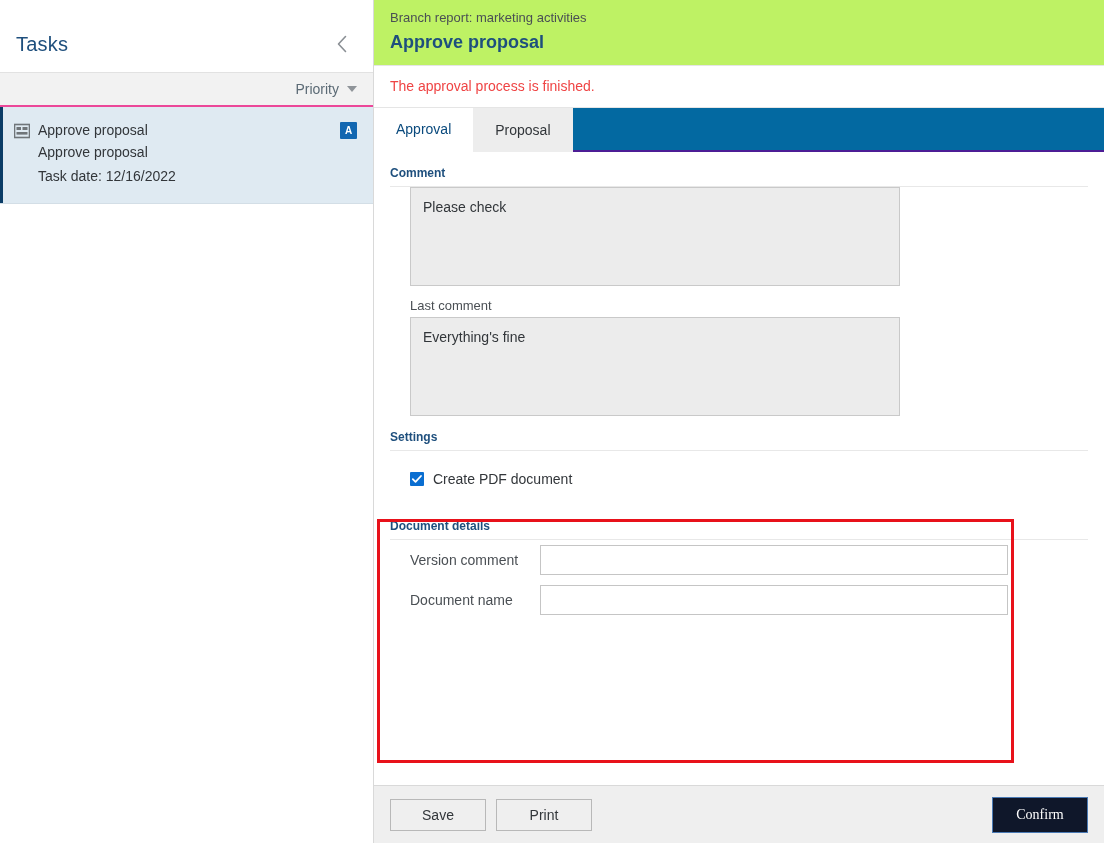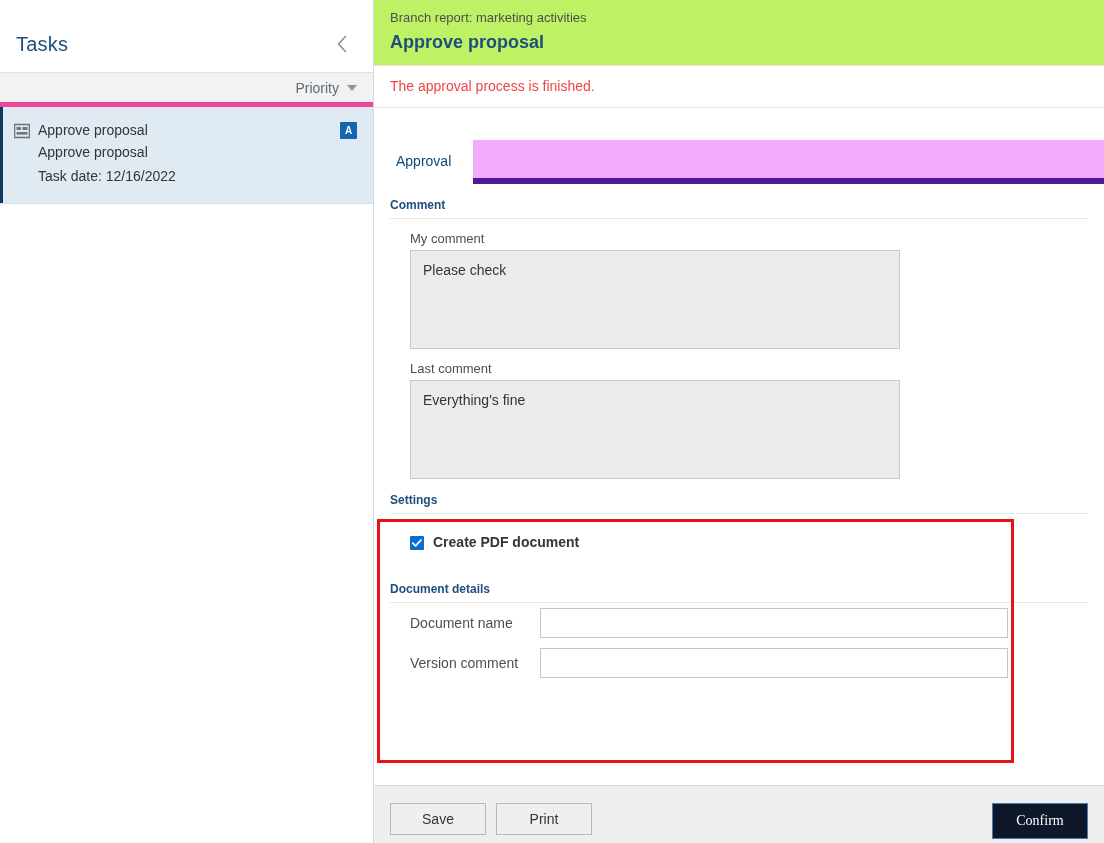--- a/index.html
+++ b/index.html
@@ -50,21 +50,21 @@
     display: flex; align-items: center; justify-content: center;
     cursor: pointer;
   }
   .collapse-btn svg { display: block; }
 
   .sort-bar {
     height: 35px;
     flex: 0 0 35px;
     background: #f2f2f2;
     border-top: 1px solid #e2e2e2;
-    border-bottom: 5px solid #ec4899;
+    border-bottom: 2px solid #ec4899;
     display: flex;
     align-items: center;
     justify-content: flex-end;
     padding-right: 16px;
   }
   .sort-label {
     font-size: 14px;
     color: #5b6a75;
     margin-right: 8px;
   }
@@ -155,23 +155,22 @@
     font-size: 14px;
     color: #ef4444;
     border-bottom: 1px solid #e5e5e5;
     background: #ffffff;
   }
 
   .tabs {
     display: flex;
     height: 44px;
     flex: 0 0 44px;
-    background: #f0abfc;
-    border-bottom: 6px solid #4c1d95;
-    margin-top: 32px;
+    background: #0369a1;
+    border-bottom: 2px solid #4c1d95;
   }
   .tab {
     padding: 0 22px;
     height: 44px;
     display: flex;
     align-items: center;
     font-size: 14px;
     color: #32363a;
     cursor: pointer;
     background: #ededed;
@@ -212,23 +211,22 @@
     padding: 10px 12px;
     font-size: 14px;
     color: #32363a;
     line-height: 18px;
   }
 
   
   .settings-block { position: relative; }
   .checkbox-row {
     display: flex;
-    align-items: flex-end;
+    align-items: center;
     padding: 20px 0 18px 20px;
-    font-weight: bold;
   }
   .cb {
     width: 14px; height: 14px;
     background: #0a6ed1;
     border-radius: 1px;
     position: relative;
     margin-right: 9px;
     cursor: pointer;
     flex: 0 0 14px;
   }
@@ -271,21 +269,21 @@
     z-index: 30;
   }
 
   
   .footer {
     height: 58px;
     flex: 0 0 58px;
     background: #efefef;
     border-top: 1px solid #d9d9d9;
     display: flex;
-    align-items: flex-start;
+    align-items: center;
     padding: 17px 16px;
   }
   .btn {
     height: 32px;
     min-width: 96px;
     padding: 0 14px;
     font-size: 14px;
     font-family: "Liberation Sans", sans-serif;
     background: #efefef;
     border: 1px solid #b8b8b8;
@@ -352,53 +350,53 @@
 
     <div class="main-header">
       <div class="breadcrumb">Branch report: marketing activities</div>
       <div class="page-title">Approve proposal</div>
     </div>
 
     <div class="status-bar">The approval process is finished.</div>
 
     <div class="tabs">
       <div class="tab active">Approval</div>
+      <div class="tab">Proposal</div>
     </div>
 
     <div class="content">
 
       <div class="section-title">Comment</div>
 
-      <div class="field-label">My comment</div>
       <div class="comment-box">Please check</div>
 
       <div class="field-label">Last comment</div>
       <div class="comment-box">Everything's fine</div>
 
       <div class="settings-block">
         <div class="section-title">Settings</div>
 
         <div class="checkbox-row">
           <span class="cb">
             <svg width="12" height="12" viewBox="0 0 12 12" aria-hidden="true">
               <path d="M1.8 6.2 L4.5 8.9 L10 3" fill="none" stroke="#ffffff" stroke-width="1.8" stroke-linecap="round" stroke-linejoin="round"></path>
             </svg>
           </span>
           <span class="cb-label">Create PDF document</span>
         </div>
 
         <div class="section-title">Document details</div>
 
         <div class="doc-row">
-          <span class="doc-row-label">Document name</span>
+          <span class="doc-row-label">Version comment</span>
           <input class="text-input" type="text" value="" style="">
         </div>
 
         <div class="doc-row">
-          <span class="doc-row-label">Version comment</span>
+          <span class="doc-row-label">Document name</span>
           <input class="text-input" type="text" value="" style="">
         </div>
       </div>
 
     </div>
 
     <div class="footer">
       <button class="btn">Save</button>
       <button class="btn">Print</button>
       <div class="spacer"></div>

